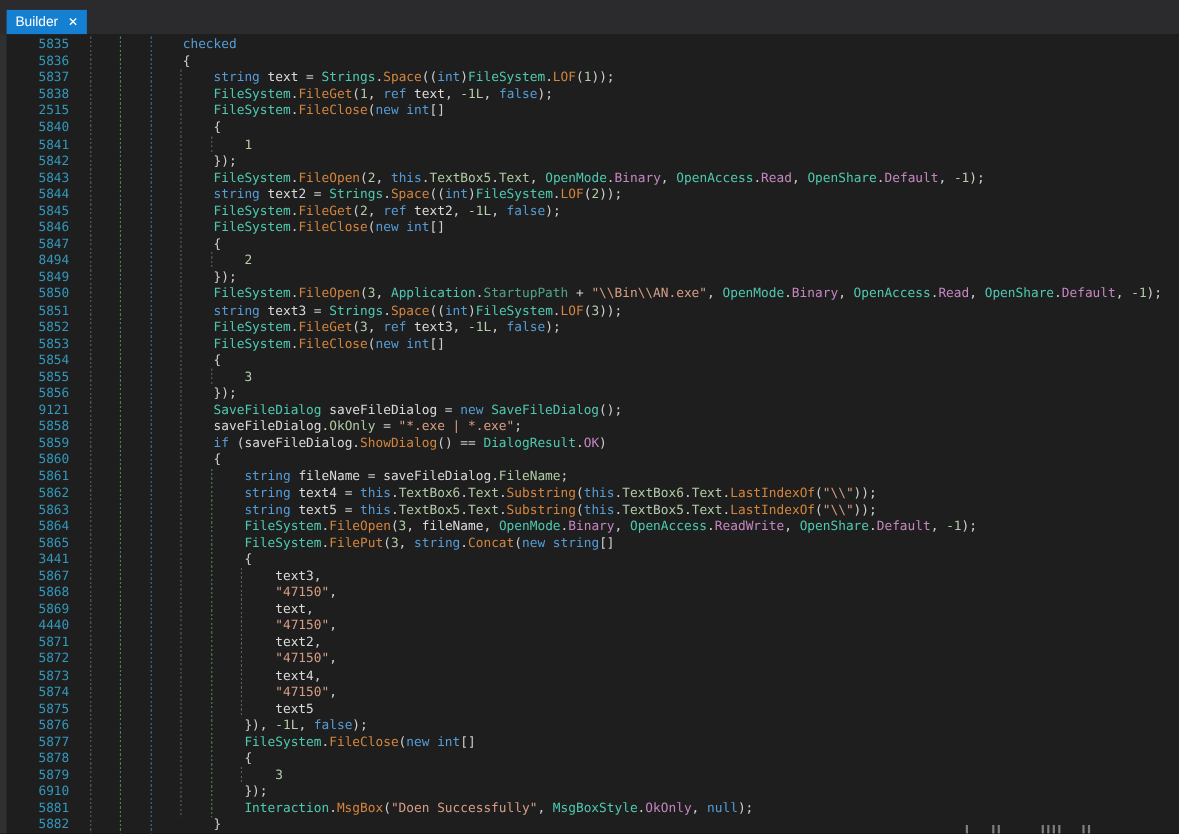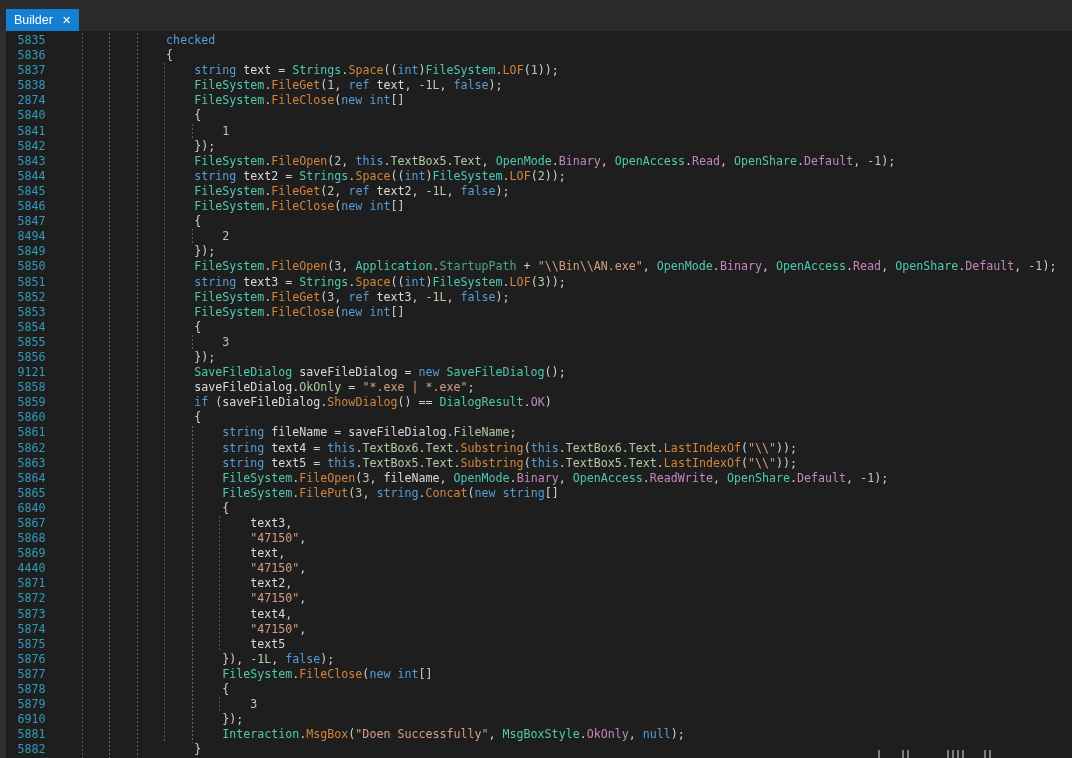--- a/index.html
+++ b/index.html
@@ -12,21 +12,21 @@
   .screen{position:relative;width:1072px;height:758px;background:var(--bg);overflow:hidden;
           font-family:"DejaVu Sans Mono",monospace;}
   .tabbar{position:absolute;top:0;left:0;right:0;height:31px;background:var(--tabbar_bg);}
   .tab{position:absolute;left:6px;top:9px;height:22px;background:var(--tab_blue);color:#ffffff;
        display:flex;align-items:center;padding:0 8px;gap:9px;
        font-family:"Liberation Sans",sans-serif;font-size:12.5px;cursor:default;}
   .tab .xicon{font-size:11px;line-height:1;font-family:"DejaVu Sans",sans-serif;}
   .marginstrip{position:absolute;left:0;top:31px;width:6px;height:727px;background:var(--margin_strip);}
   .codewrap{position:absolute;top:31px;left:0;right:0;bottom:0;padding-top:2px;z-index:1;}
   .row{display:flex;height:15.1px;line-height:15.1px;font-size:11.65px;white-space:pre;}
-  .gutter{width:63px;text-align:center;color:var(--line_number);flex:none;}
+  .gutter{width:63px;text-align:right;color:var(--line_number);flex:none;}
   .codetext{margin-left:19px;}
   .kw{color:var(--kw)} .ty{color:var(--ty)} .me{color:var(--me)} .st{color:var(--st)}
   .nu{color:var(--nu)} .en{color:var(--en)} .pr{color:var(--pr)} .sp{color:var(--sp)}
   .pl{color:var(--pl)} .lo{color:var(--lo)}
   .guides{position:absolute;inset:0;z-index:0;pointer-events:none;}
   .guide{position:absolute;width:1px;
          background:repeating-linear-gradient(to bottom,currentColor 0 2px,transparent 2px 4px);}
   .guide.gray{color:var(--guide_gray)} .guide.green{color:var(--guide_green)} .guide.blue{color:var(--guide_blue)}
   .frag{position:absolute;top:750px;left:0;height:8px;width:1072px;z-index:2;}
   .frag span{position:absolute;top:0;width:2px;height:8px;background:#7d7d7d;}
@@ -56,21 +56,21 @@
       <div class="guide gray" style="left: 219px; top: 516.2px; height: 135.9px;"></div>
       <div class="guide gray" style="left: 219px; top: 697.4px; height: 15.1px;"></div>
     </div>
 
   <div class="codewrap">
     <div>
         <div class="row"><div class="gutter">5835</div><div class="codetext">            <span class="kw">checked</span></div></div>
         <div class="row"><div class="gutter">5836</div><div class="codetext">            <span class="pl">{</span></div></div>
         <div class="row"><div class="gutter">5837</div><div class="codetext">                <span class="kw">string</span><span class="pl"> </span><span class="lo">text</span><span class="pl"> = </span><span class="ty">Strings</span><span class="pl">.</span><span class="me">Space</span><span class="pl">((</span><span class="kw">int</span><span class="pl">)</span><span class="ty">FileSystem</span><span class="pl">.</span><span class="me">LOF</span><span class="pl">(</span><span class="nu">1</span><span class="pl">));</span></div></div>
         <div class="row"><div class="gutter">5838</div><div class="codetext">                <span class="ty">FileSystem</span><span class="pl">.</span><span class="me">FileGet</span><span class="pl">(</span><span class="nu">1</span><span class="pl">, </span><span class="kw">ref</span><span class="pl"> </span><span class="lo">text</span><span class="pl">, </span><span class="nu">-1L</span><span class="pl">, </span><span class="kw">false</span><span class="pl">);</span></div></div>
-        <div class="row"><div class="gutter">2874</div><div class="codetext">                <span class="ty">FileSystem</span><span class="pl">.</span><span class="me">FileClose</span><span class="pl">(</span><span class="kw">new</span><span class="pl"> </span><span class="kw">int</span><span class="pl">[]</span></div></div>
+        <div class="row"><div class="gutter">2515</div><div class="codetext">                <span class="ty">FileSystem</span><span class="pl">.</span><span class="me">FileClose</span><span class="pl">(</span><span class="kw">new</span><span class="pl"> </span><span class="kw">int</span><span class="pl">[]</span></div></div>
         <div class="row"><div class="gutter">5840</div><div class="codetext">                <span class="pl">{</span></div></div>
         <div class="row"><div class="gutter">5841</div><div class="codetext">                    <span class="nu">1</span></div></div>
         <div class="row"><div class="gutter">5842</div><div class="codetext">                <span class="pl">});</span></div></div>
         <div class="row"><div class="gutter">5843</div><div class="codetext">                <span class="ty">FileSystem</span><span class="pl">.</span><span class="me">FileOpen</span><span class="pl">(</span><span class="nu">2</span><span class="pl">, </span><span class="kw">this</span><span class="pl">.</span><span class="pr">TextBox5</span><span class="pl">.</span><span class="pr">Text</span><span class="pl">, </span><span class="ty">OpenMode</span><span class="pl">.</span><span class="en">Binary</span><span class="pl">, </span><span class="ty">OpenAccess</span><span class="pl">.</span><span class="en">Read</span><span class="pl">, </span><span class="ty">OpenShare</span><span class="pl">.</span><span class="en">Default</span><span class="pl">, </span><span class="nu">-1</span><span class="pl">);</span></div></div>
         <div class="row"><div class="gutter">5844</div><div class="codetext">                <span class="kw">string</span><span class="pl"> </span><span class="lo">text2</span><span class="pl"> = </span><span class="ty">Strings</span><span class="pl">.</span><span class="me">Space</span><span class="pl">((</span><span class="kw">int</span><span class="pl">)</span><span class="ty">FileSystem</span><span class="pl">.</span><span class="me">LOF</span><span class="pl">(</span><span class="nu">2</span><span class="pl">));</span></div></div>
         <div class="row"><div class="gutter">5845</div><div class="codetext">                <span class="ty">FileSystem</span><span class="pl">.</span><span class="me">FileGet</span><span class="pl">(</span><span class="nu">2</span><span class="pl">, </span><span class="kw">ref</span><span class="pl"> </span><span class="lo">text2</span><span class="pl">, </span><span class="nu">-1L</span><span class="pl">, </span><span class="kw">false</span><span class="pl">);</span></div></div>
         <div class="row"><div class="gutter">5846</div><div class="codetext">                <span class="ty">FileSystem</span><span class="pl">.</span><span class="me">FileClose</span><span class="pl">(</span><span class="kw">new</span><span class="pl"> </span><span class="kw">int</span><span class="pl">[]</span></div></div>
         <div class="row"><div class="gutter">5847</div><div class="codetext">                <span class="pl">{</span></div></div>
         <div class="row"><div class="gutter">8494</div><div class="codetext">                    <span class="nu">2</span></div></div>
         <div class="row"><div class="gutter">5849</div><div class="codetext">                <span class="pl">});</span></div></div>
@@ -83,21 +83,21 @@
         <div class="row"><div class="gutter">5856</div><div class="codetext">                <span class="pl">});</span></div></div>
         <div class="row"><div class="gutter">9121</div><div class="codetext">                <span class="ty">SaveFileDialog</span><span class="pl"> </span><span class="lo">saveFileDialog</span><span class="pl"> = </span><span class="kw">new</span><span class="pl"> </span><span class="ty">SaveFileDialog</span><span class="pl">();</span></div></div>
         <div class="row"><div class="gutter">5858</div><div class="codetext">                <span class="lo">saveFileDialog</span><span class="pl">.</span><span class="pr">OkOnly</span><span class="pl"> = </span><span class="st">"*.exe | *.exe"</span><span class="pl">;</span></div></div>
         <div class="row"><div class="gutter">5859</div><div class="codetext">                <span class="kw">if</span><span class="pl"> (</span><span class="lo">saveFileDialog</span><span class="pl">.</span><span class="me">ShowDialog</span><span class="pl">() == </span><span class="ty">DialogResult</span><span class="pl">.</span><span class="en">OK</span><span class="pl">)</span></div></div>
         <div class="row"><div class="gutter">5860</div><div class="codetext">                <span class="pl">{</span></div></div>
         <div class="row"><div class="gutter">5861</div><div class="codetext">                    <span class="kw">string</span><span class="pl"> </span><span class="lo">fileName</span><span class="pl"> = </span><span class="lo">saveFileDialog</span><span class="pl">.</span><span class="pr">FileName</span><span class="pl">;</span></div></div>
         <div class="row"><div class="gutter">5862</div><div class="codetext">                    <span class="kw">string</span><span class="pl"> </span><span class="lo">text4</span><span class="pl"> = </span><span class="kw">this</span><span class="pl">.</span><span class="pr">TextBox6</span><span class="pl">.</span><span class="pr">Text</span><span class="pl">.</span><span class="me">Substring</span><span class="pl">(</span><span class="kw">this</span><span class="pl">.</span><span class="pr">TextBox6</span><span class="pl">.</span><span class="pr">Text</span><span class="pl">.</span><span class="me">LastIndexOf</span><span class="pl">(</span><span class="st">"\\"</span><span class="pl">));</span></div></div>
         <div class="row"><div class="gutter">5863</div><div class="codetext">                    <span class="kw">string</span><span class="pl"> </span><span class="lo">text5</span><span class="pl"> = </span><span class="kw">this</span><span class="pl">.</span><span class="pr">TextBox5</span><span class="pl">.</span><span class="pr">Text</span><span class="pl">.</span><span class="me">Substring</span><span class="pl">(</span><span class="kw">this</span><span class="pl">.</span><span class="pr">TextBox5</span><span class="pl">.</span><span class="pr">Text</span><span class="pl">.</span><span class="me">LastIndexOf</span><span class="pl">(</span><span class="st">"\\"</span><span class="pl">));</span></div></div>
         <div class="row"><div class="gutter">5864</div><div class="codetext">                    <span class="ty">FileSystem</span><span class="pl">.</span><span class="me">FileOpen</span><span class="pl">(</span><span class="nu">3</span><span class="pl">, </span><span class="lo">fileName</span><span class="pl">, </span><span class="ty">OpenMode</span><span class="pl">.</span><span class="en">Binary</span><span class="pl">, </span><span class="ty">OpenAccess</span><span class="pl">.</span><span class="en">ReadWrite</span><span class="pl">, </span><span class="ty">OpenShare</span><span class="pl">.</span><span class="en">Default</span><span class="pl">, </span><span class="nu">-1</span><span class="pl">);</span></div></div>
         <div class="row"><div class="gutter">5865</div><div class="codetext">                    <span class="ty">FileSystem</span><span class="pl">.</span><span class="me">FilePut</span><span class="pl">(</span><span class="nu">3</span><span class="pl">, </span><span class="kw">string</span><span class="pl">.</span><span class="me">Concat</span><span class="pl">(</span><span class="kw">new</span><span class="pl"> </span><span class="kw">string</span><span class="pl">[]</span></div></div>
-        <div class="row"><div class="gutter">6840</div><div class="codetext">                    <span class="pl">{</span></div></div>
+        <div class="row"><div class="gutter">3441</div><div class="codetext">                    <span class="pl">{</span></div></div>
         <div class="row"><div class="gutter">5867</div><div class="codetext">                        <span class="lo">text3</span><span class="pl">,</span></div></div>
         <div class="row"><div class="gutter">5868</div><div class="codetext">                        <span class="st">"47150"</span><span class="pl">,</span></div></div>
         <div class="row"><div class="gutter">5869</div><div class="codetext">                        <span class="lo">text</span><span class="pl">,</span></div></div>
         <div class="row"><div class="gutter">4440</div><div class="codetext">                        <span class="st">"47150"</span><span class="pl">,</span></div></div>
         <div class="row"><div class="gutter">5871</div><div class="codetext">                        <span class="lo">text2</span><span class="pl">,</span></div></div>
         <div class="row"><div class="gutter">5872</div><div class="codetext">                        <span class="st">"47150"</span><span class="pl">,</span></div></div>
         <div class="row"><div class="gutter">5873</div><div class="codetext">                        <span class="lo">text4</span><span class="pl">,</span></div></div>
         <div class="row"><div class="gutter">5874</div><div class="codetext">                        <span class="st">"47150"</span><span class="pl">,</span></div></div>
         <div class="row"><div class="gutter">5875</div><div class="codetext">                        <span class="lo">text5</span></div></div>
         <div class="row"><div class="gutter">5876</div><div class="codetext">                    <span class="pl">}), </span><span class="nu">-1L</span><span class="pl">, </span><span class="kw">false</span><span class="pl">);</span></div></div>

